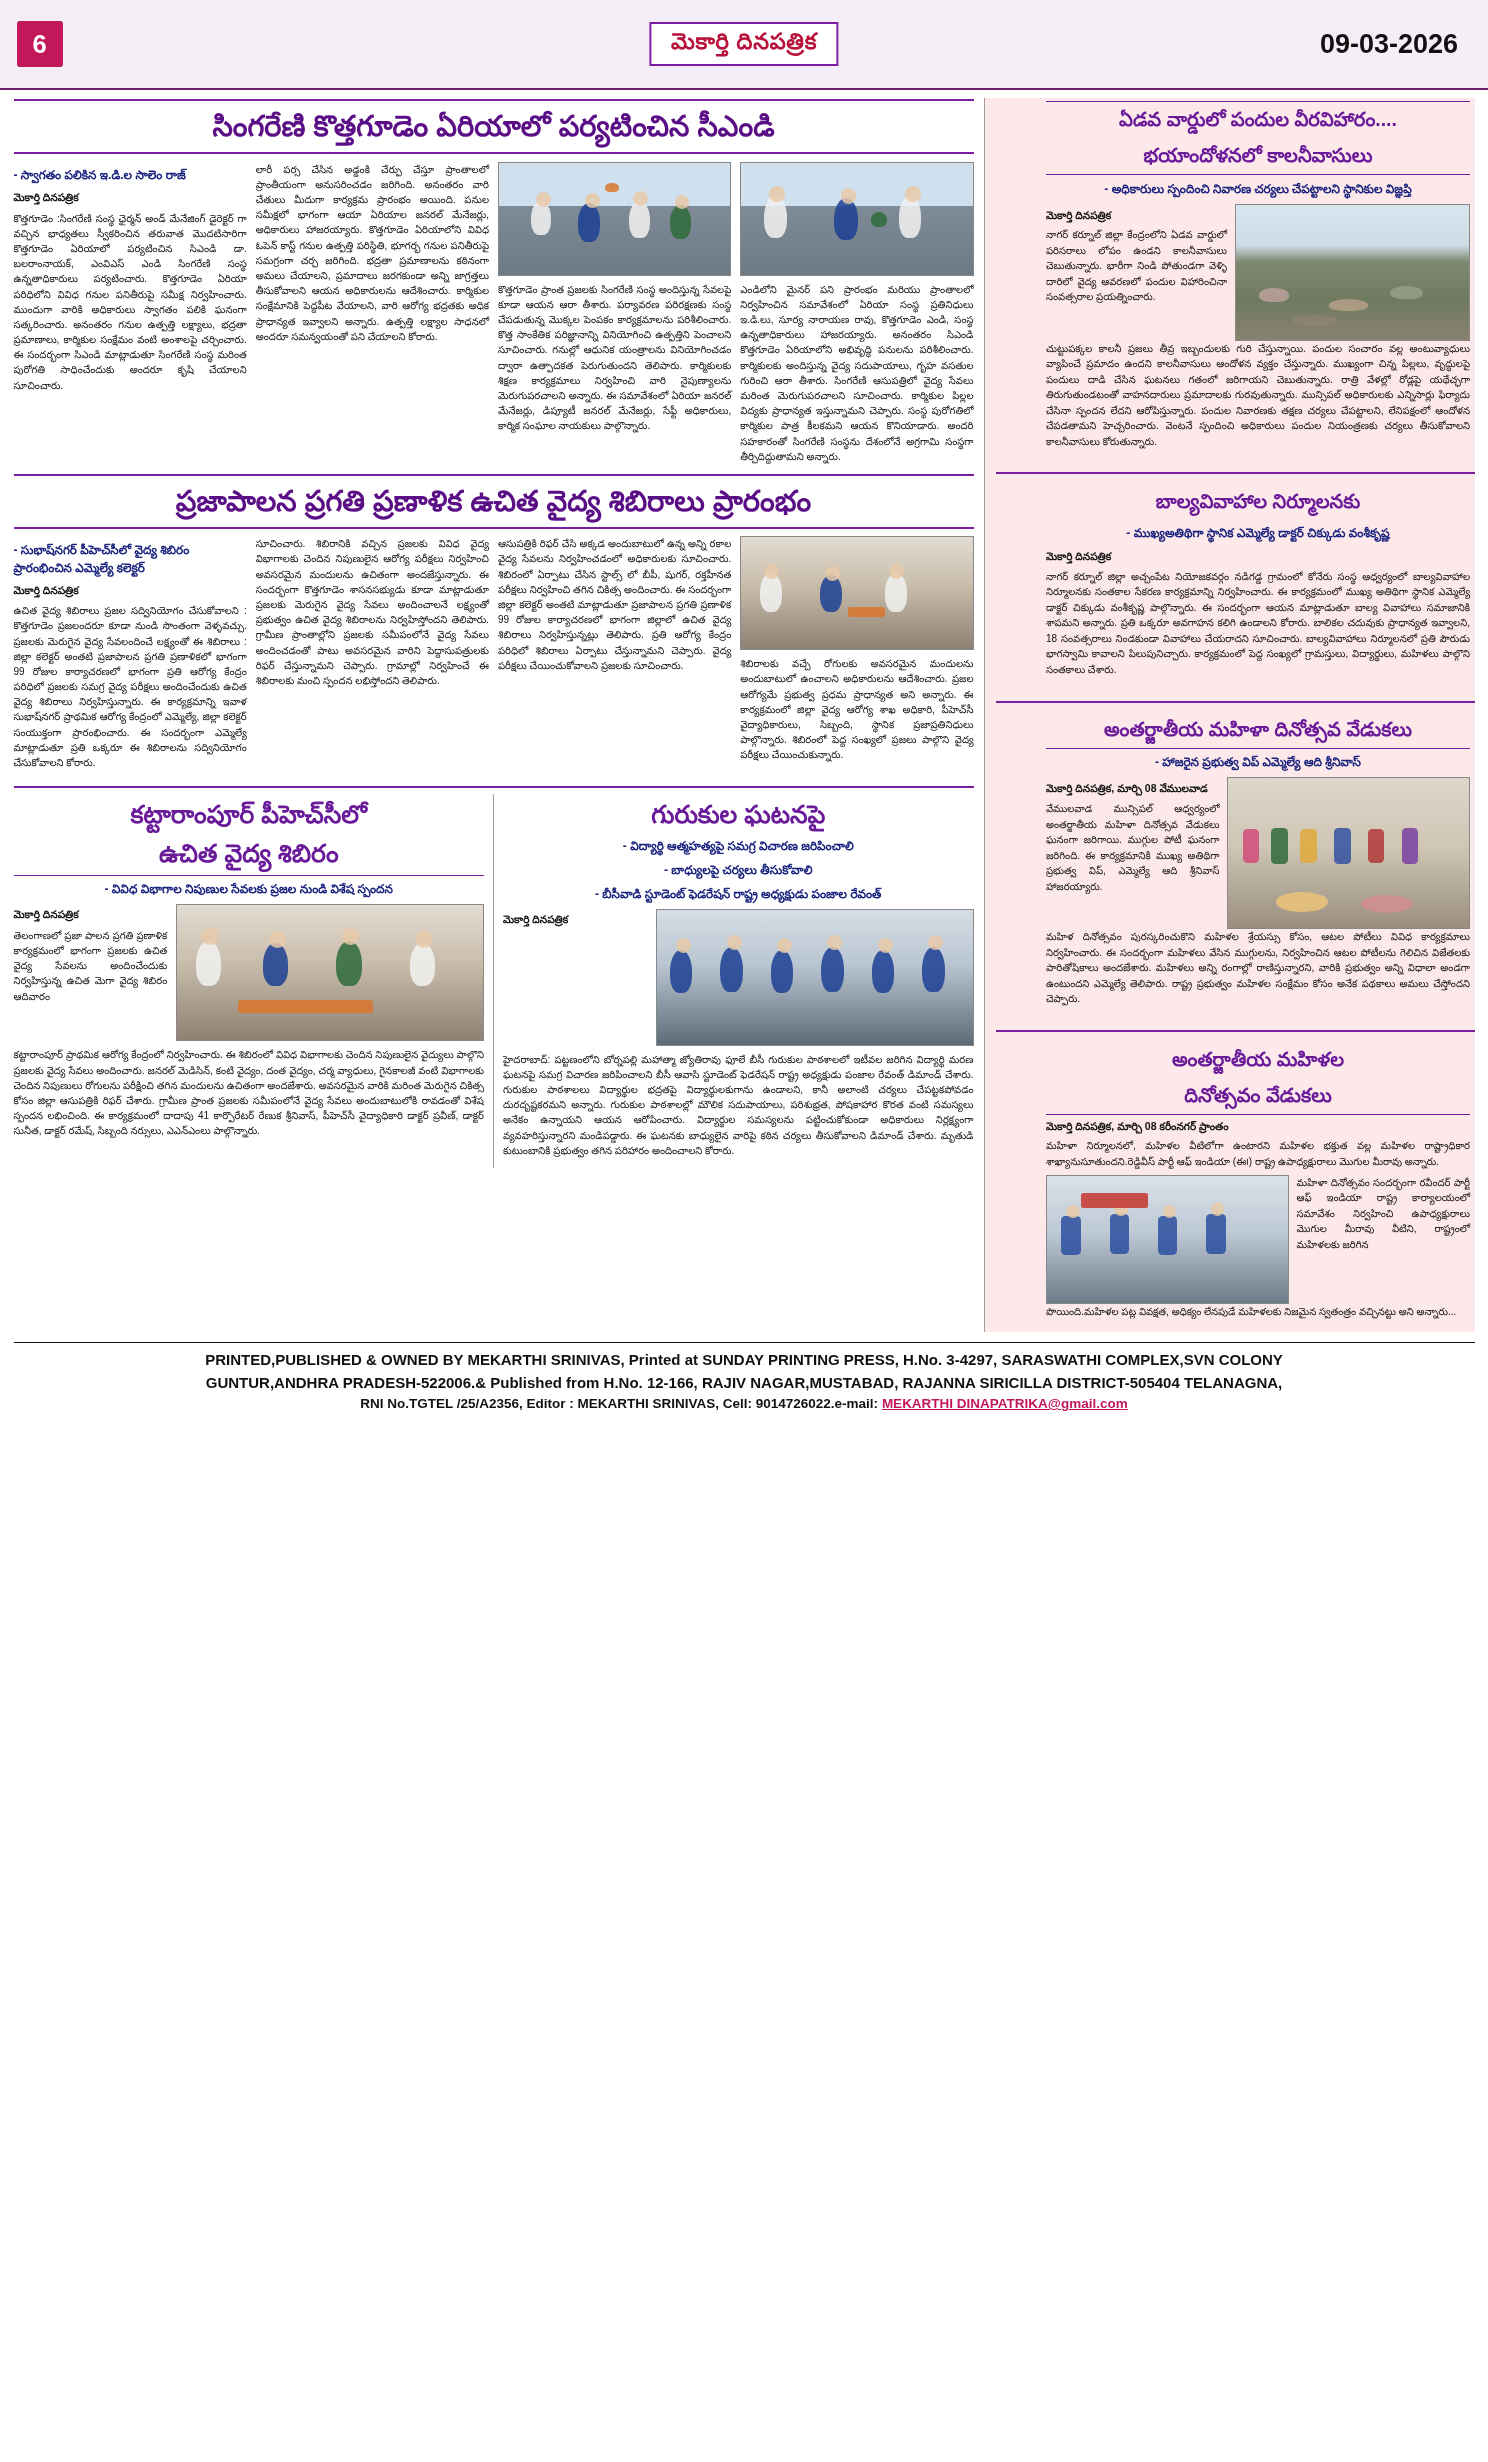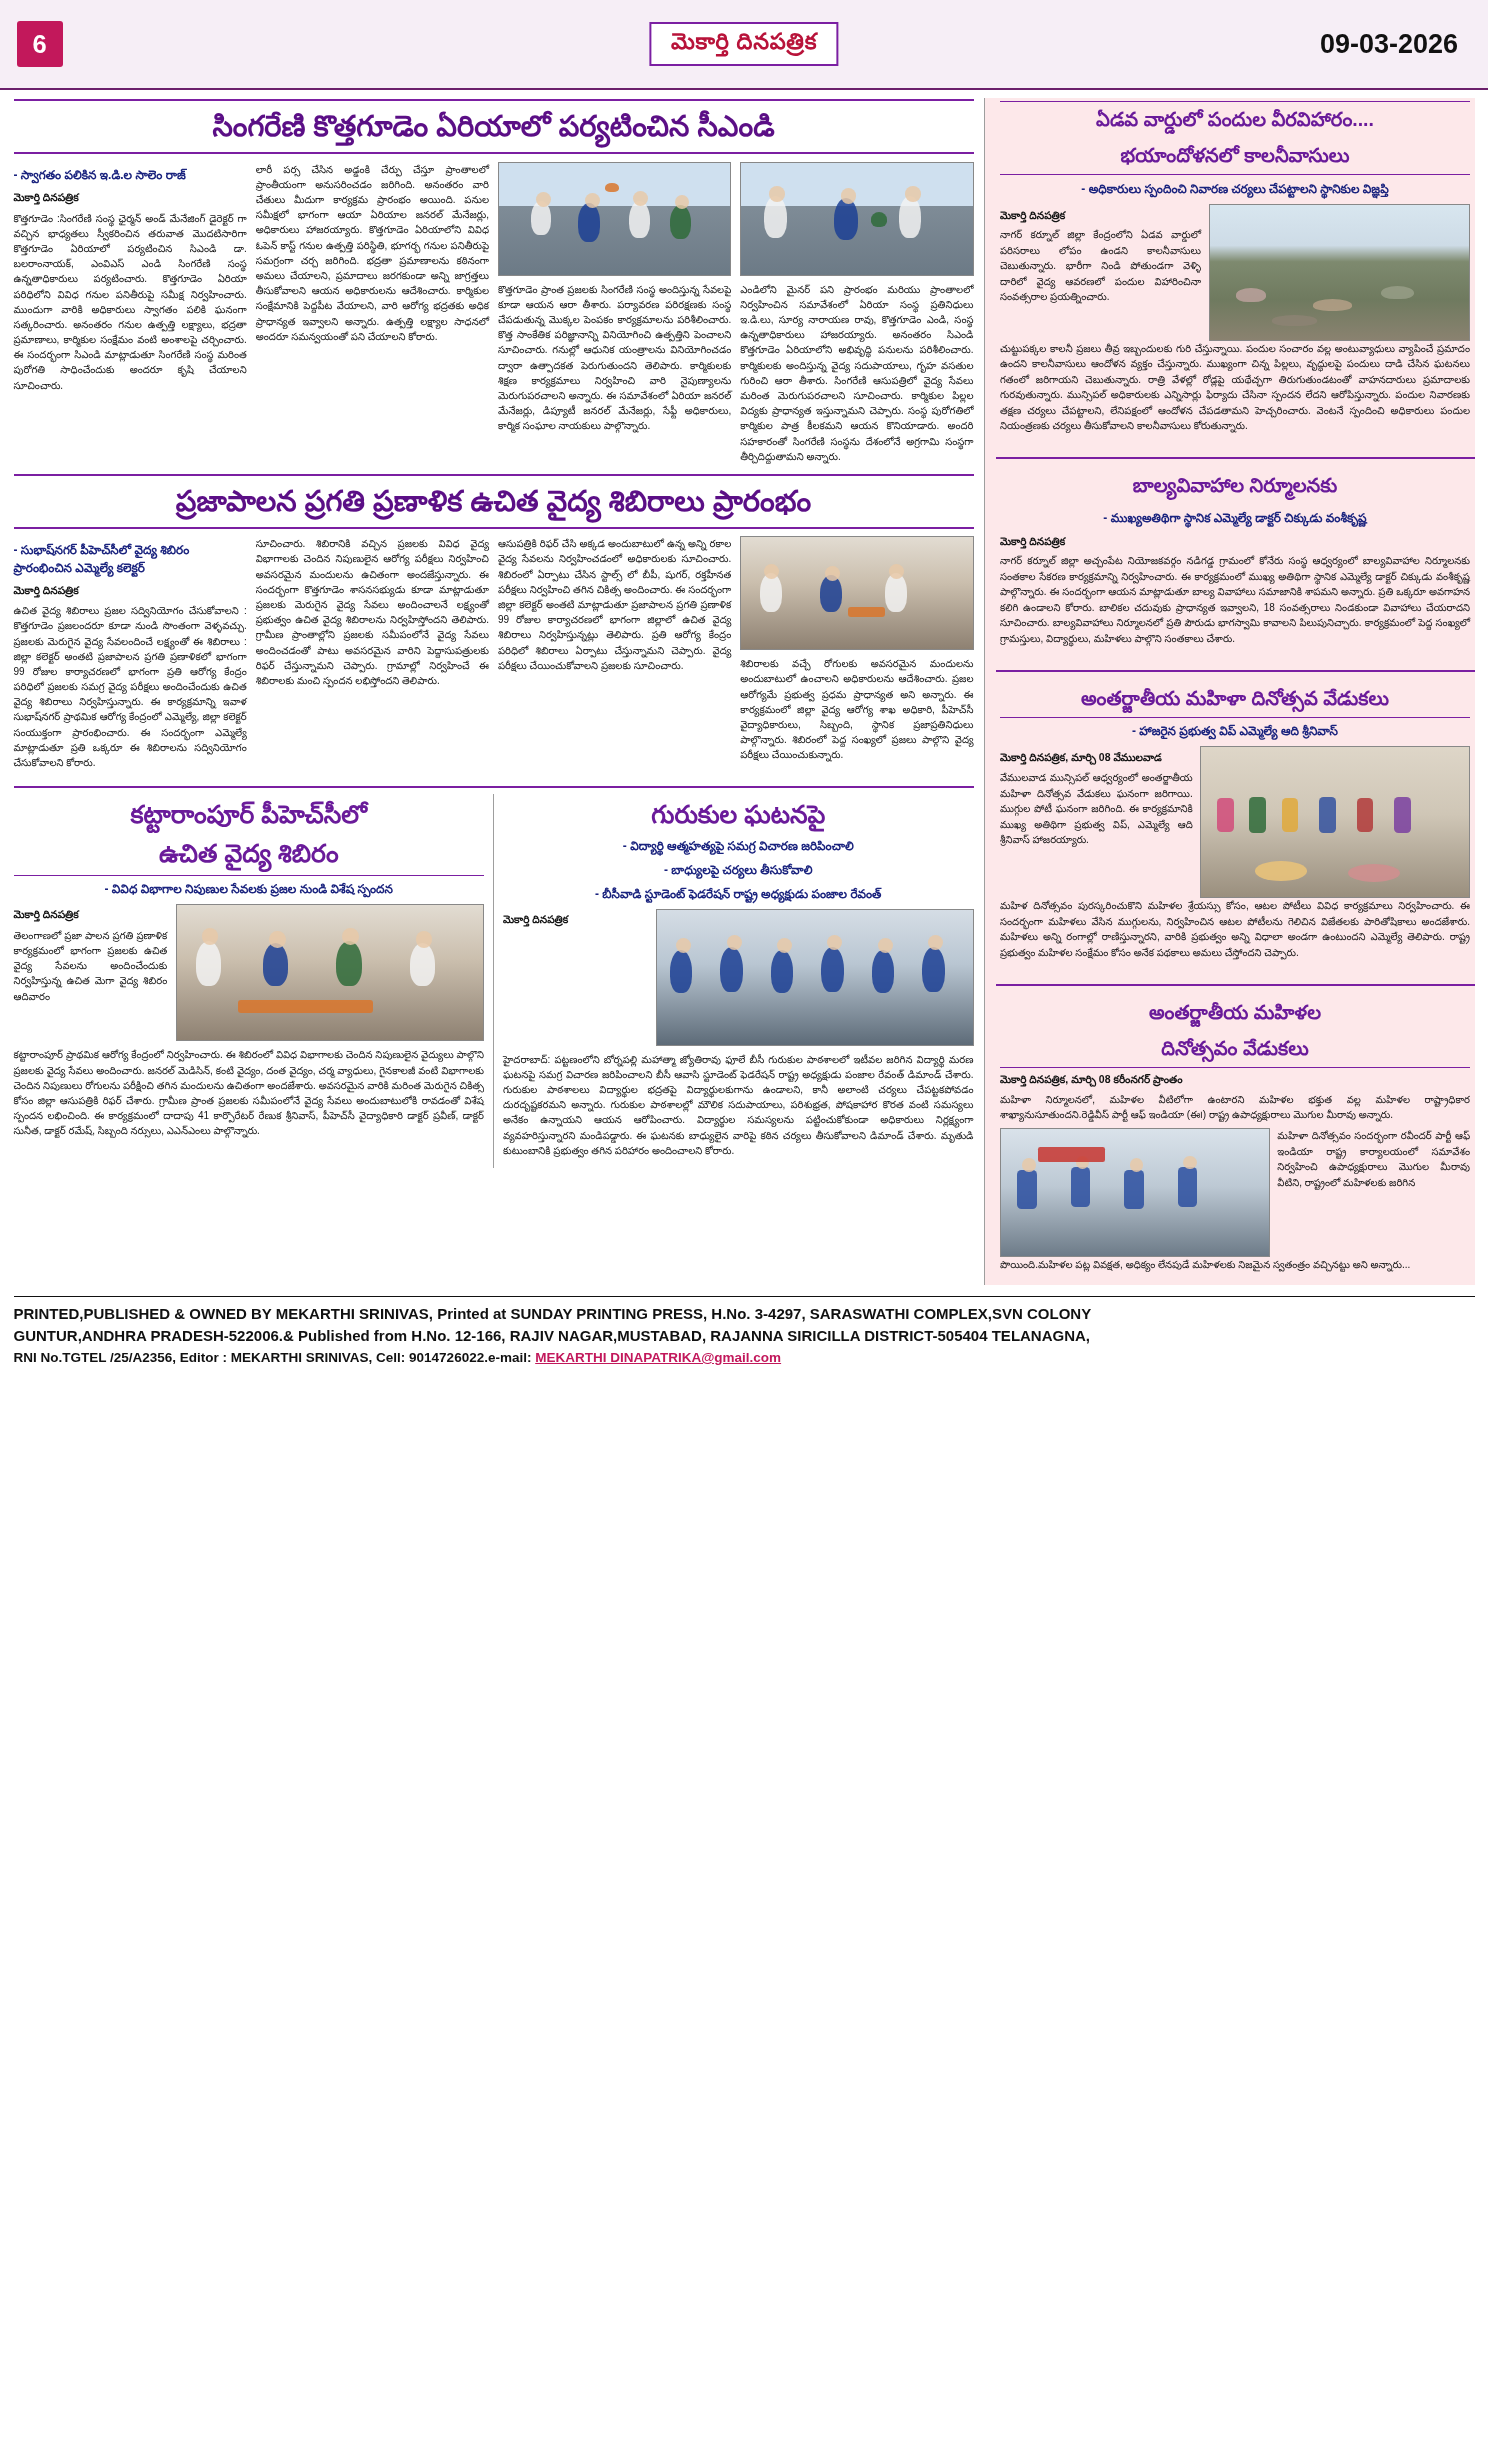--- a/index.html
+++ b/index.html
@@ -170,28 +170,28 @@
   .blob.h{background:#e8c9a8;border-radius:50%;}
   .blob.w{background:#f2f2f2;}
   .blob.b{background:#1c3f94;}
   .blob.g{background:#2f6b3a;}
   .blob.o{background:#d9762b;}
   
   .footer{
     margin:10.5px 13.5px 7.5px 13.5px;
     border-top:1.5px solid #111;
     padding-top:6px;
-    text-align:left;
+    text-align:center;
     font-size:15px;
     font-weight:bold;
     line-height:1.5;
   }
   .footer .rni{font-size:13.5px;}
   .footer .mail{color:#c2185b;text-decoration:underline;}
-  .box-right{padding:3px 4.5px 7.5px 4.5px;}
+  .box-right{padding:3px 4.5px 7.5px 4.5px;margin-left:46px;}
   .sec-divider{
     border-top:2.2px solid #7b1fa2;
     margin:10.5px 0 6px 0;
   }
   .small-photo{height:135px;}
   .rtext{
     font-size:10px;
     line-height:1.55;
     text-align:justify;
     color:#111;

